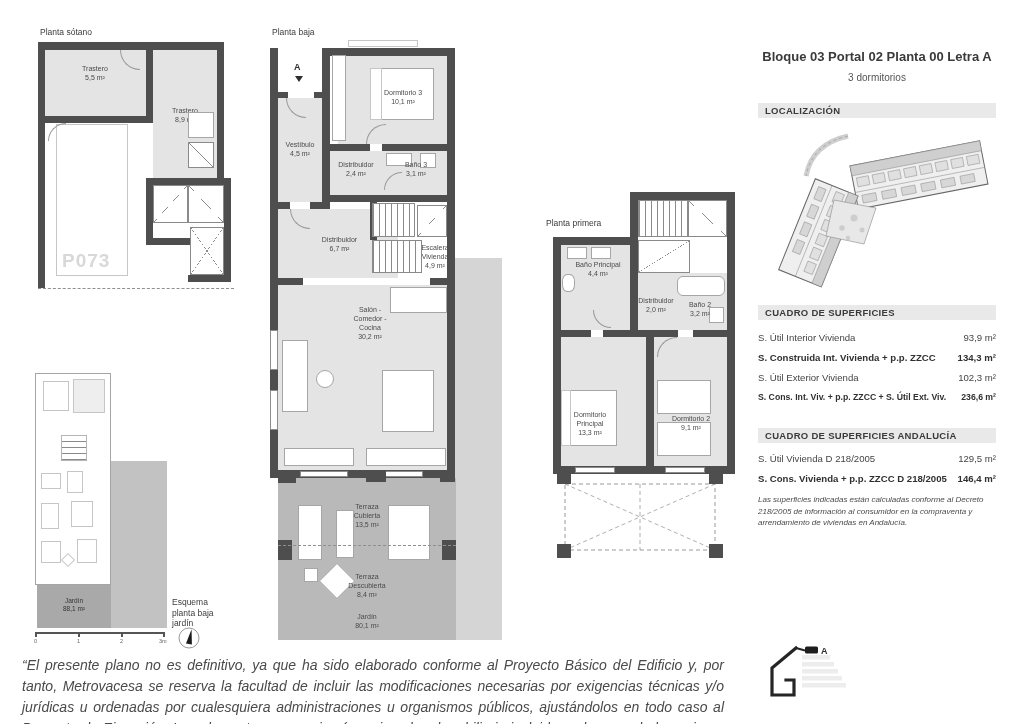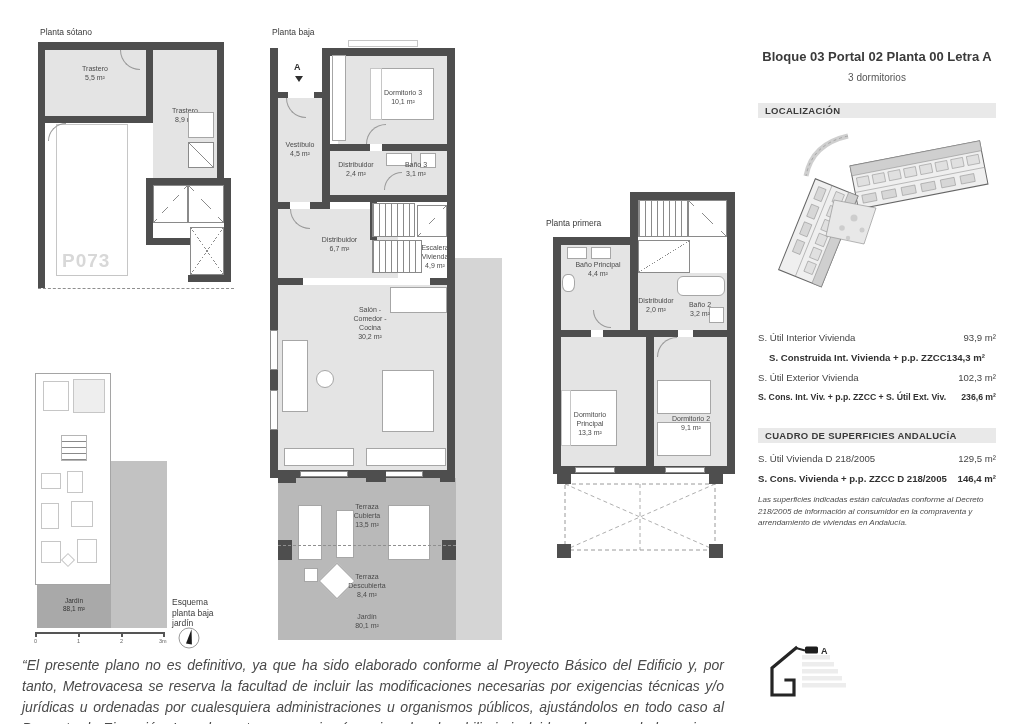--- a/index.html
+++ b/index.html
@@ -383,25 +383,26 @@
           <rect x="63" y="32" width="13" height="8"></rect>
       </g>
     </g>
     <polygon points="76,78 118,86 106,122 68,114" fill="#e8e8e8" stroke="#888" stroke-width="0.6"></polygon>
     <circle cx="96" cy="96" r="3.5" fill="#cdcdcd"></circle>
       <circle cx="84" cy="106" r="2.8" fill="#cdcdcd"></circle>
     <circle cx="104" cy="108" r="2.5" fill="#cdcdcd"></circle>
       <circle cx="90" cy="116" r="2.2" fill="#cdcdcd"></circle>
   </svg>
 
+  <div class="bar" style="top:305px;">CUADRO DE SUPERFICIES</div>
   <div class="srow" style="top:332px;">
     <span>S. Útil Interior Vivienda</span>
       <span class="v">93,9 m²</span>
   </div>
-  <div class="srow b" style="top:352px;justify-content:center;">
+  <div class="srow b" style="top:352px;">
     <span>S. Construida Int. Vivienda + p.p. ZZCC</span>
       <span class="v">134,3 m²</span>
   </div>
   <div class="srow" style="top:372px;">
     <span>S. Útil Exterior Vivienda</span>
       <span class="v">102,3 m²</span>
   </div>
   <div class="srow b tight" style="top:392px;">
     <span>S. Cons. Int. Viv. + p.p. ZZCC + S. Útil Ext. Viv.</span>
       <span class="v">236,6 m²</span>

